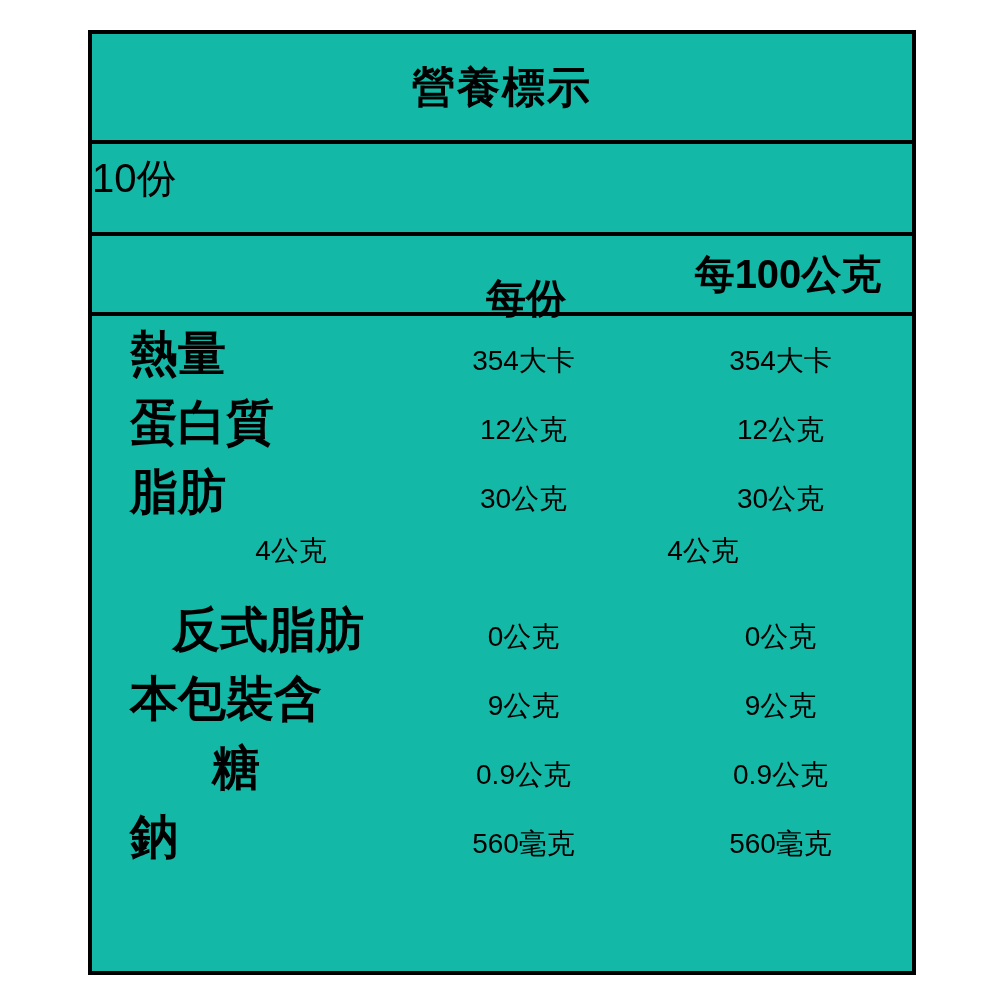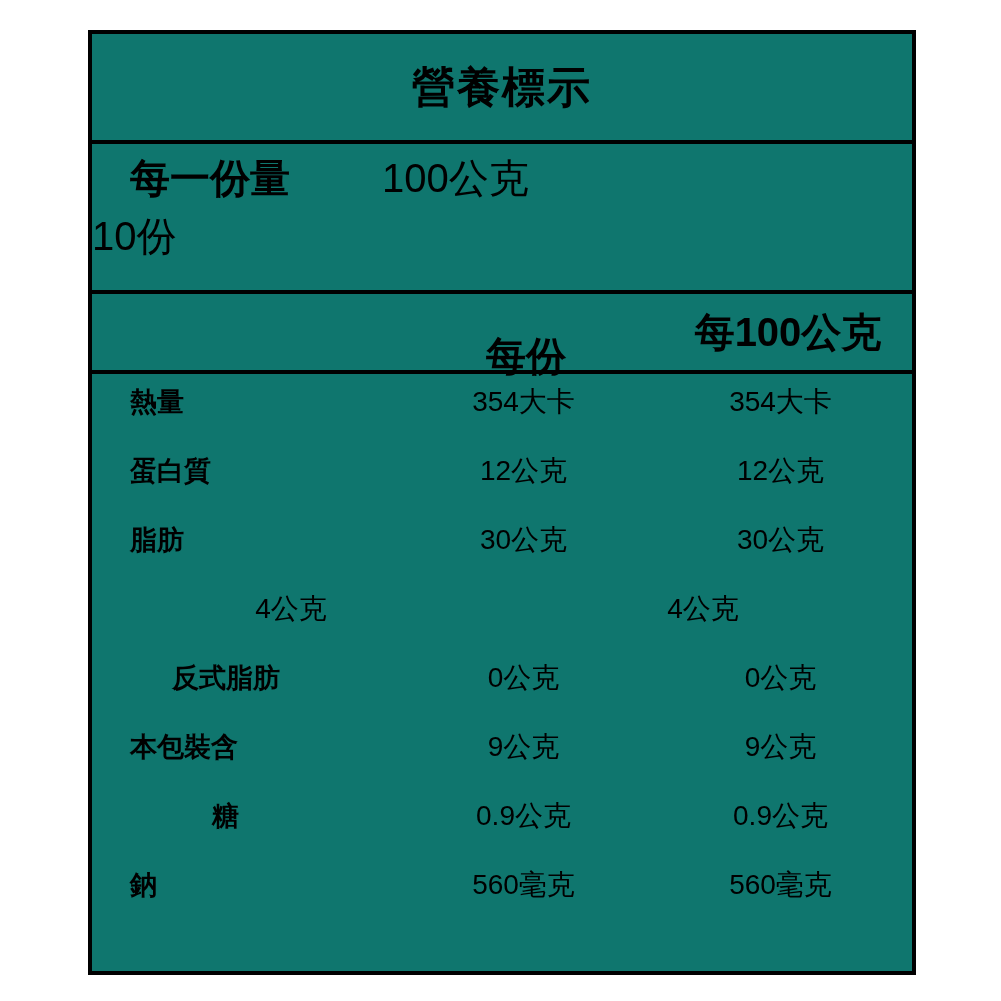--- a/index.html
+++ b/index.html
@@ -24,21 +24,21 @@
 
   
   .label-box {
     position: absolute;
     left: 88px;
     top: 30px;
     width: 828px;
     height: 945px;
     border: 4px solid #000000;
     box-sizing: border-box;
-    background: #0f766e;
+    background: #14b8a6;
     display: flex;
     flex-direction: column;
   }
 
   
   .title-row {
     height: 110px;
     border-bottom: 4px solid #000000;
     display: flex;
     align-items: center;
@@ -110,21 +110,21 @@
   .nutrient-row {
     display: flex;
     align-items: baseline;
     height: 69px;
   }
   .nutrient-name {
     flex: 0 0 310px;
     width: 310px;
     box-sizing: border-box;
     padding-left: 38px;
-    font-size: 27px;
+    font-size: 48px;
     font-weight: bold;
     line-height: 1;
     white-space: nowrap;
   }
   .nutrient-name.indent {
     padding-left: 80px;
   }
   .nutrient-name.indent2 {
     padding-left: 120px;
   }
@@ -143,24 +143,20 @@
 
 <div class="page">
   <div class="label-box">
 
     <div class="title-row">
       <div class="title-text">營養標示</div>
     </div>
 
     <div class="serving-section">
       <div class="serving-row">
-        <div class="serving-label">每一份量</div>
-        <div class="serving-value">100公克</div>
-      </div>
-      <div class="serving-row">
         <div class="serving-value">10份</div>
       </div>
     </div>
 
     <div class="colhead-row">
       <div class="colhead-spacer"></div>
       <div class="colhead-cell per-serving">每份</div>
       <div class="colhead-cell per-100g">每100公克</div>
     </div>
 

